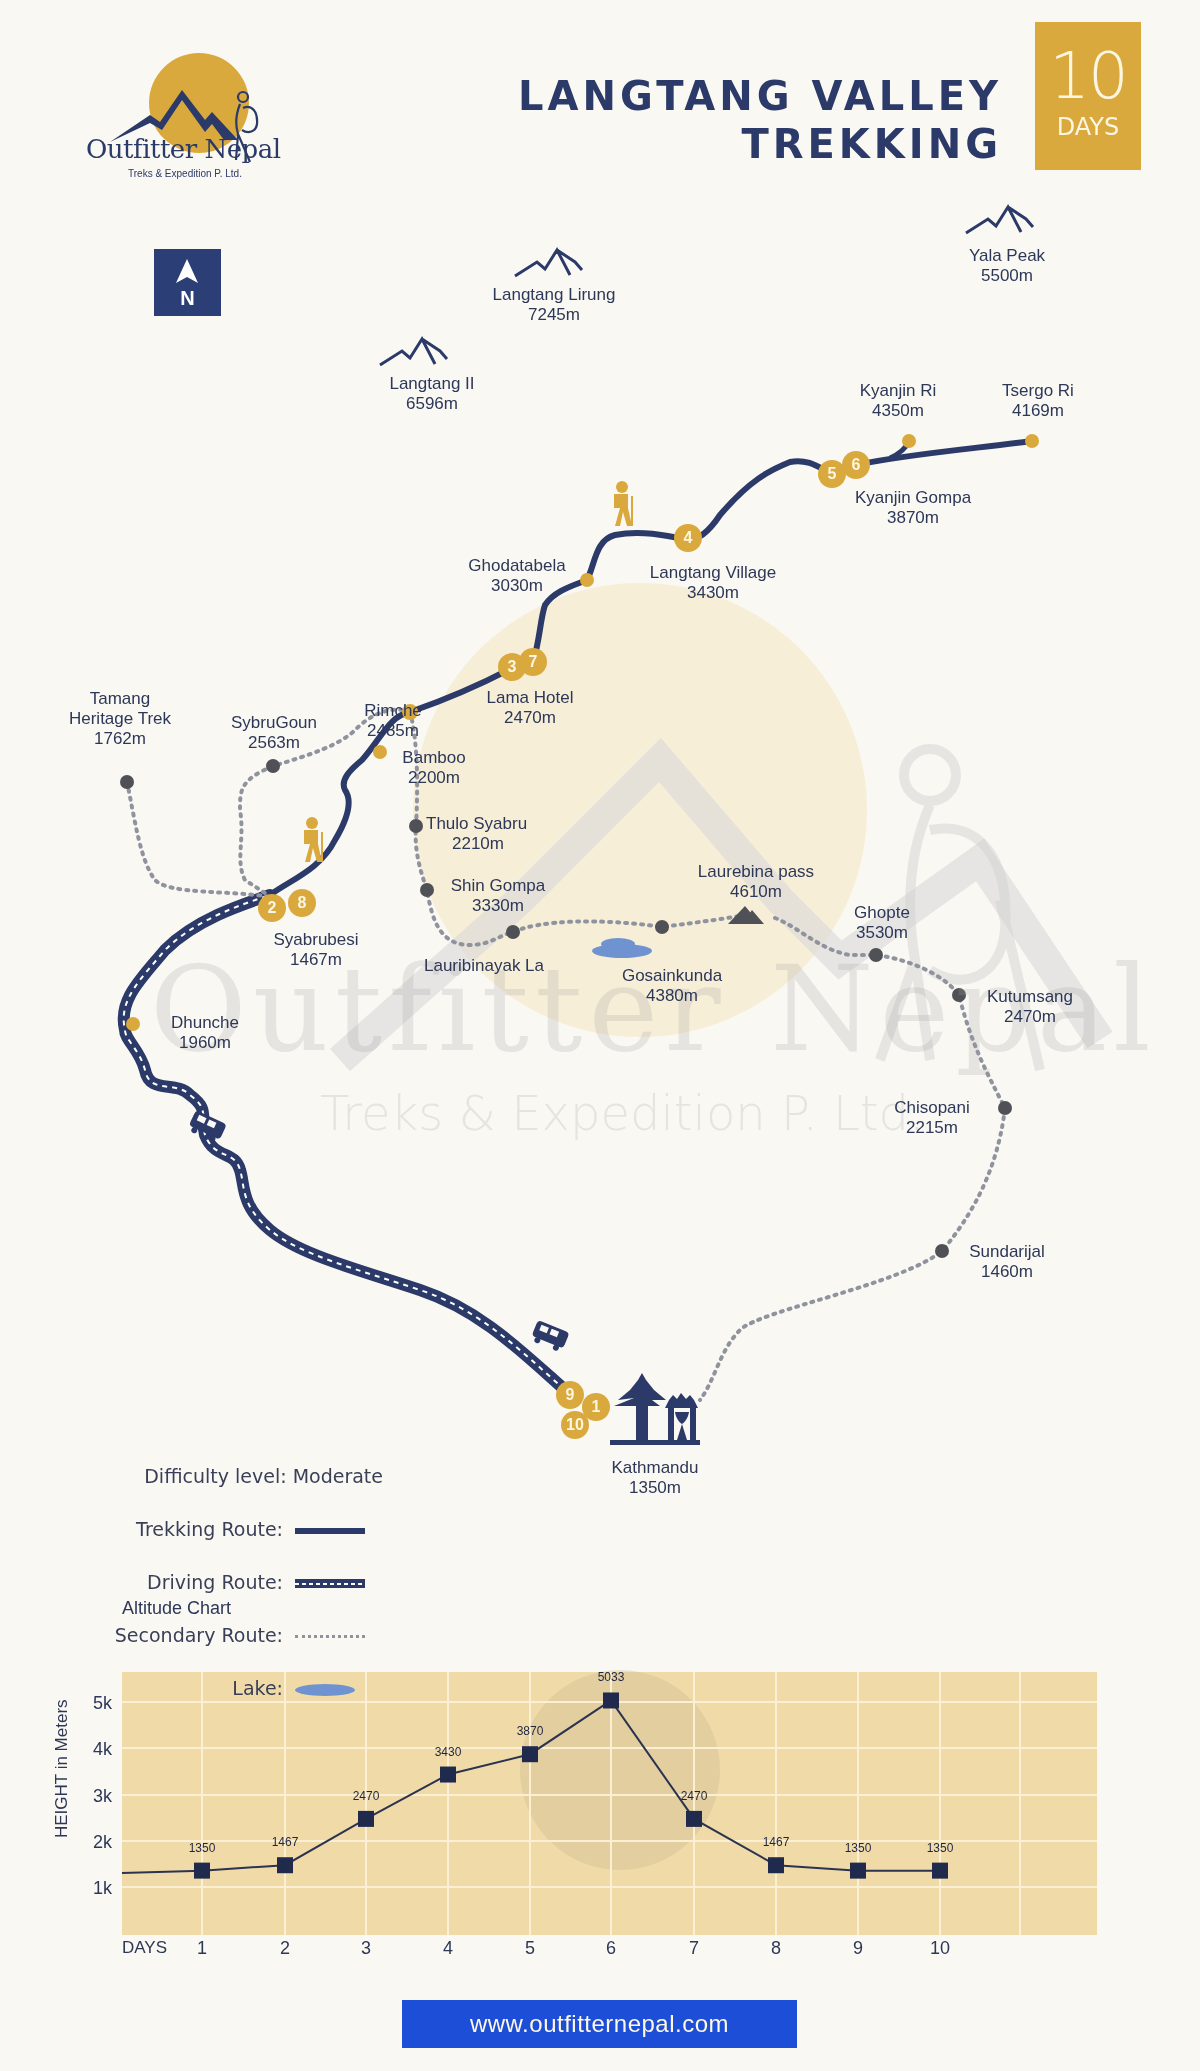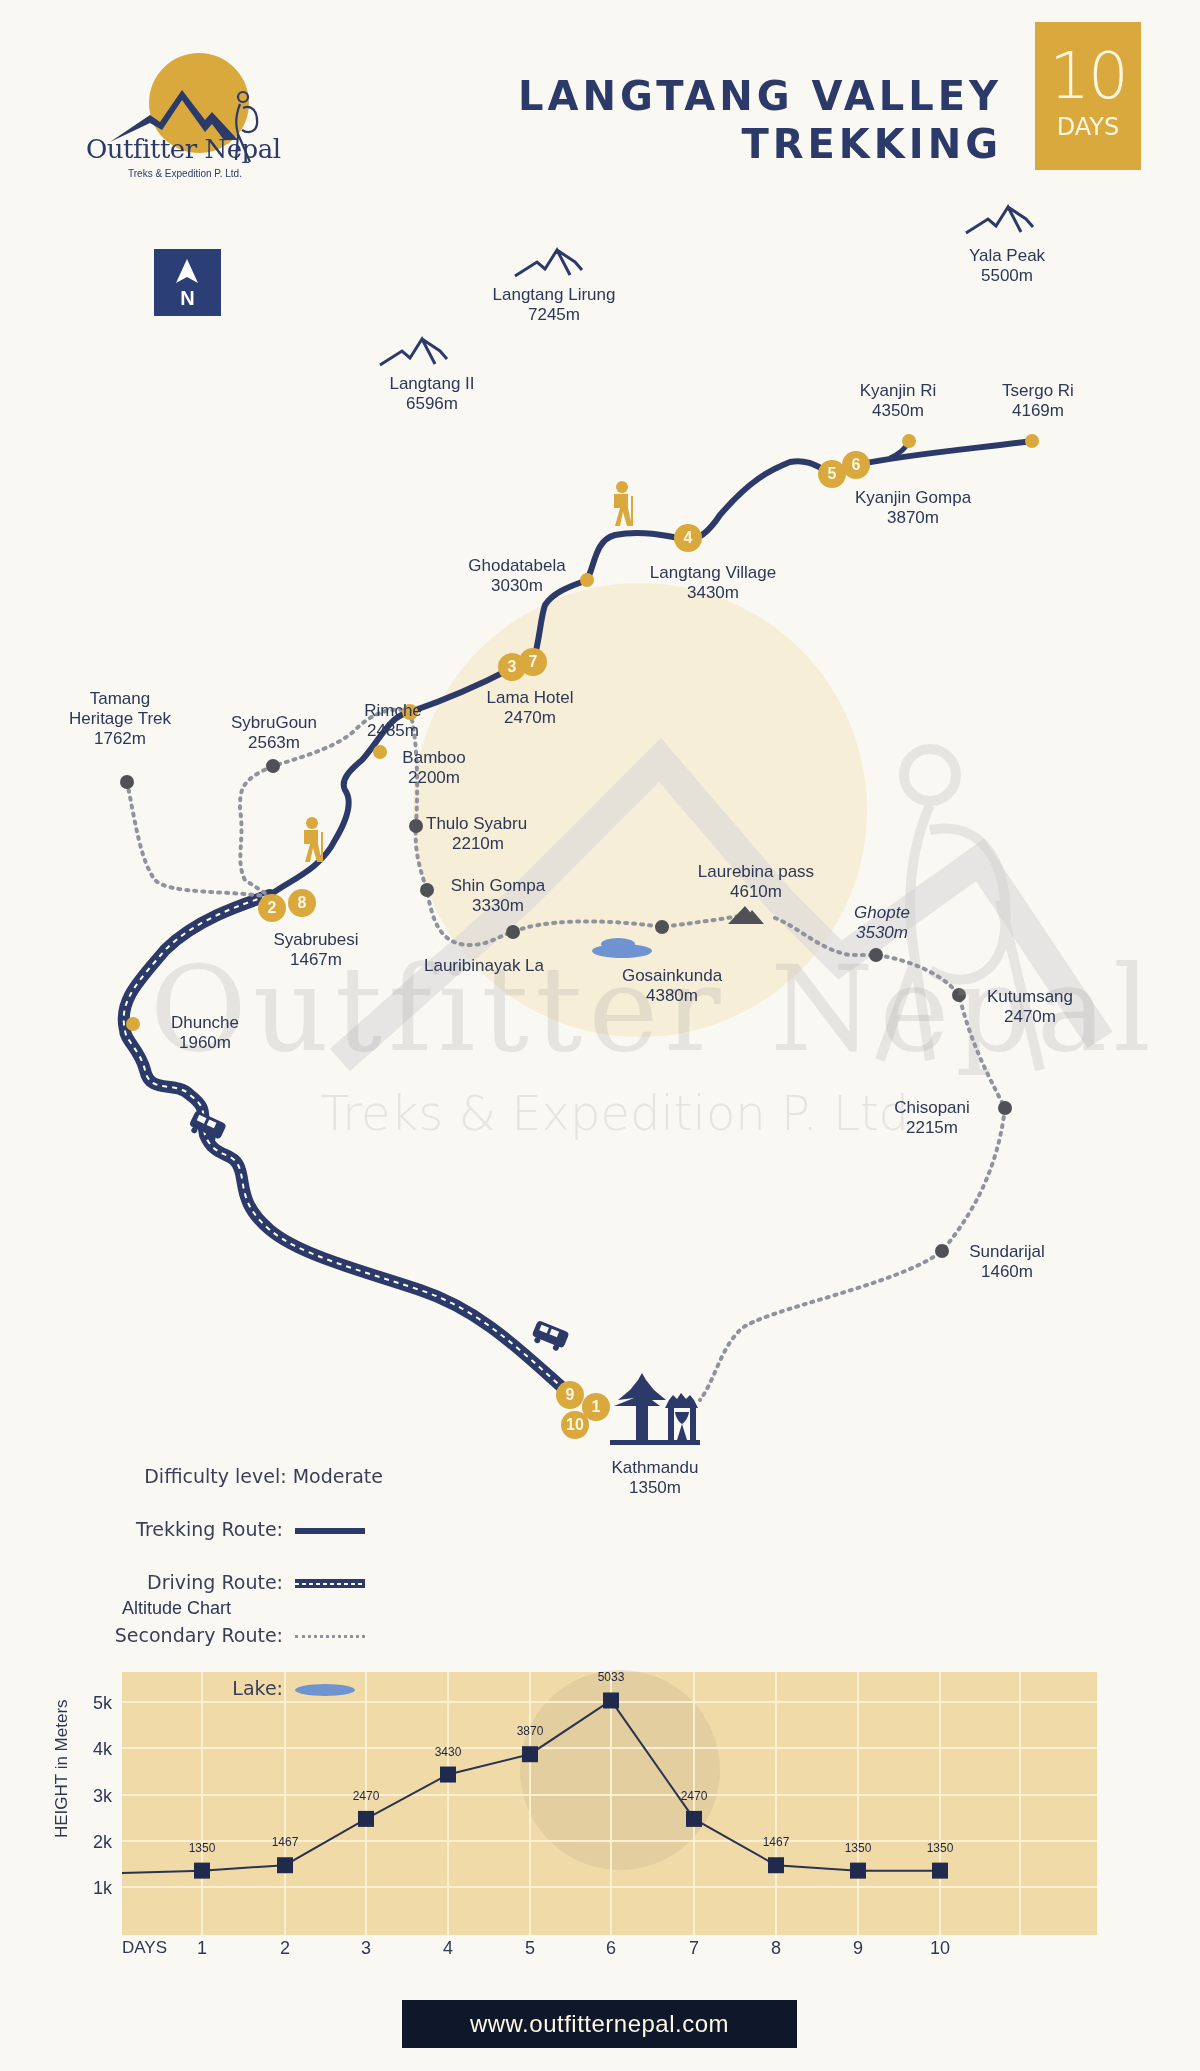--- a/index.html
+++ b/index.html
@@ -44,21 +44,21 @@
   .y-axis-title {
     position: absolute; left: 52px; top: 1838px; transform: rotate(-90deg); transform-origin: 0 0;
     font-size: 17px; color: #2d3858; white-space: nowrap;
   }
   .ytick { position: absolute; font-size: 18px; color: #2d3858; width: 40px; text-align: right; left: 72px; }
   .xtick { position: absolute; top: 1938px; font-size: 18px; color: #2d3858; transform: translateX(-50%); }
   .xtick-lbl { position: absolute; left: 122px; top: 1938px; font-size: 17px; color: #2d3858; }
   .ptlbl { position: absolute; font-size: 12px; color: #1e2540; transform: translateX(-50%); }
   .footer {
     position: absolute; left: 402px; top: 2000px; width: 395px; height: 48px;
-    background: #0f172a; color: #fdf7e3; text-align: center;
+    background: #1d4ed8; color: #fdf7e3; text-align: center;
     font-size: 24px; line-height: 48px; letter-spacing: 0.5px;
   }
   .logo-text {
     position: absolute; left: 86px; top: 134px;
     font-family: "DejaVu Serif", serif; font-size: 26px; color: #2b3a68; letter-spacing: -0.5px;
   }
   .logo-sub {
     position: absolute; left: 128px; top: 168px; font-size: 10px; color: #2b3a68;
   }
   .watermark-big {
@@ -309,21 +309,21 @@
     <span style="padding-left:26px">2210m</span>
   </div>
 <div class="lbl" style="left:498px;top:876px;">
     <span>Shin Gompa</span>
     <span>3330m</span>
   </div>
 <div class="lbl" style="left:756px;top:862px;">
     <span>Laurebina pass</span>
     <span>4610m</span>
   </div>
-<div class="lbl" style="left:882px;top:903px;font-style:italic;">
+<div class="lbl" style="left:882px;top:903px;">
     <span>Ghopte</span>
     <span>3530m</span>
   </div>
 <div class="lbl" style="left:316px;top:930px;">
     <span>Syabrubesi</span>
     <span>1467m</span>
   </div>
 <div class="lbl" style="left:484px;top:956px;">
     <span>Lauribinayak La</span>
   </div>

